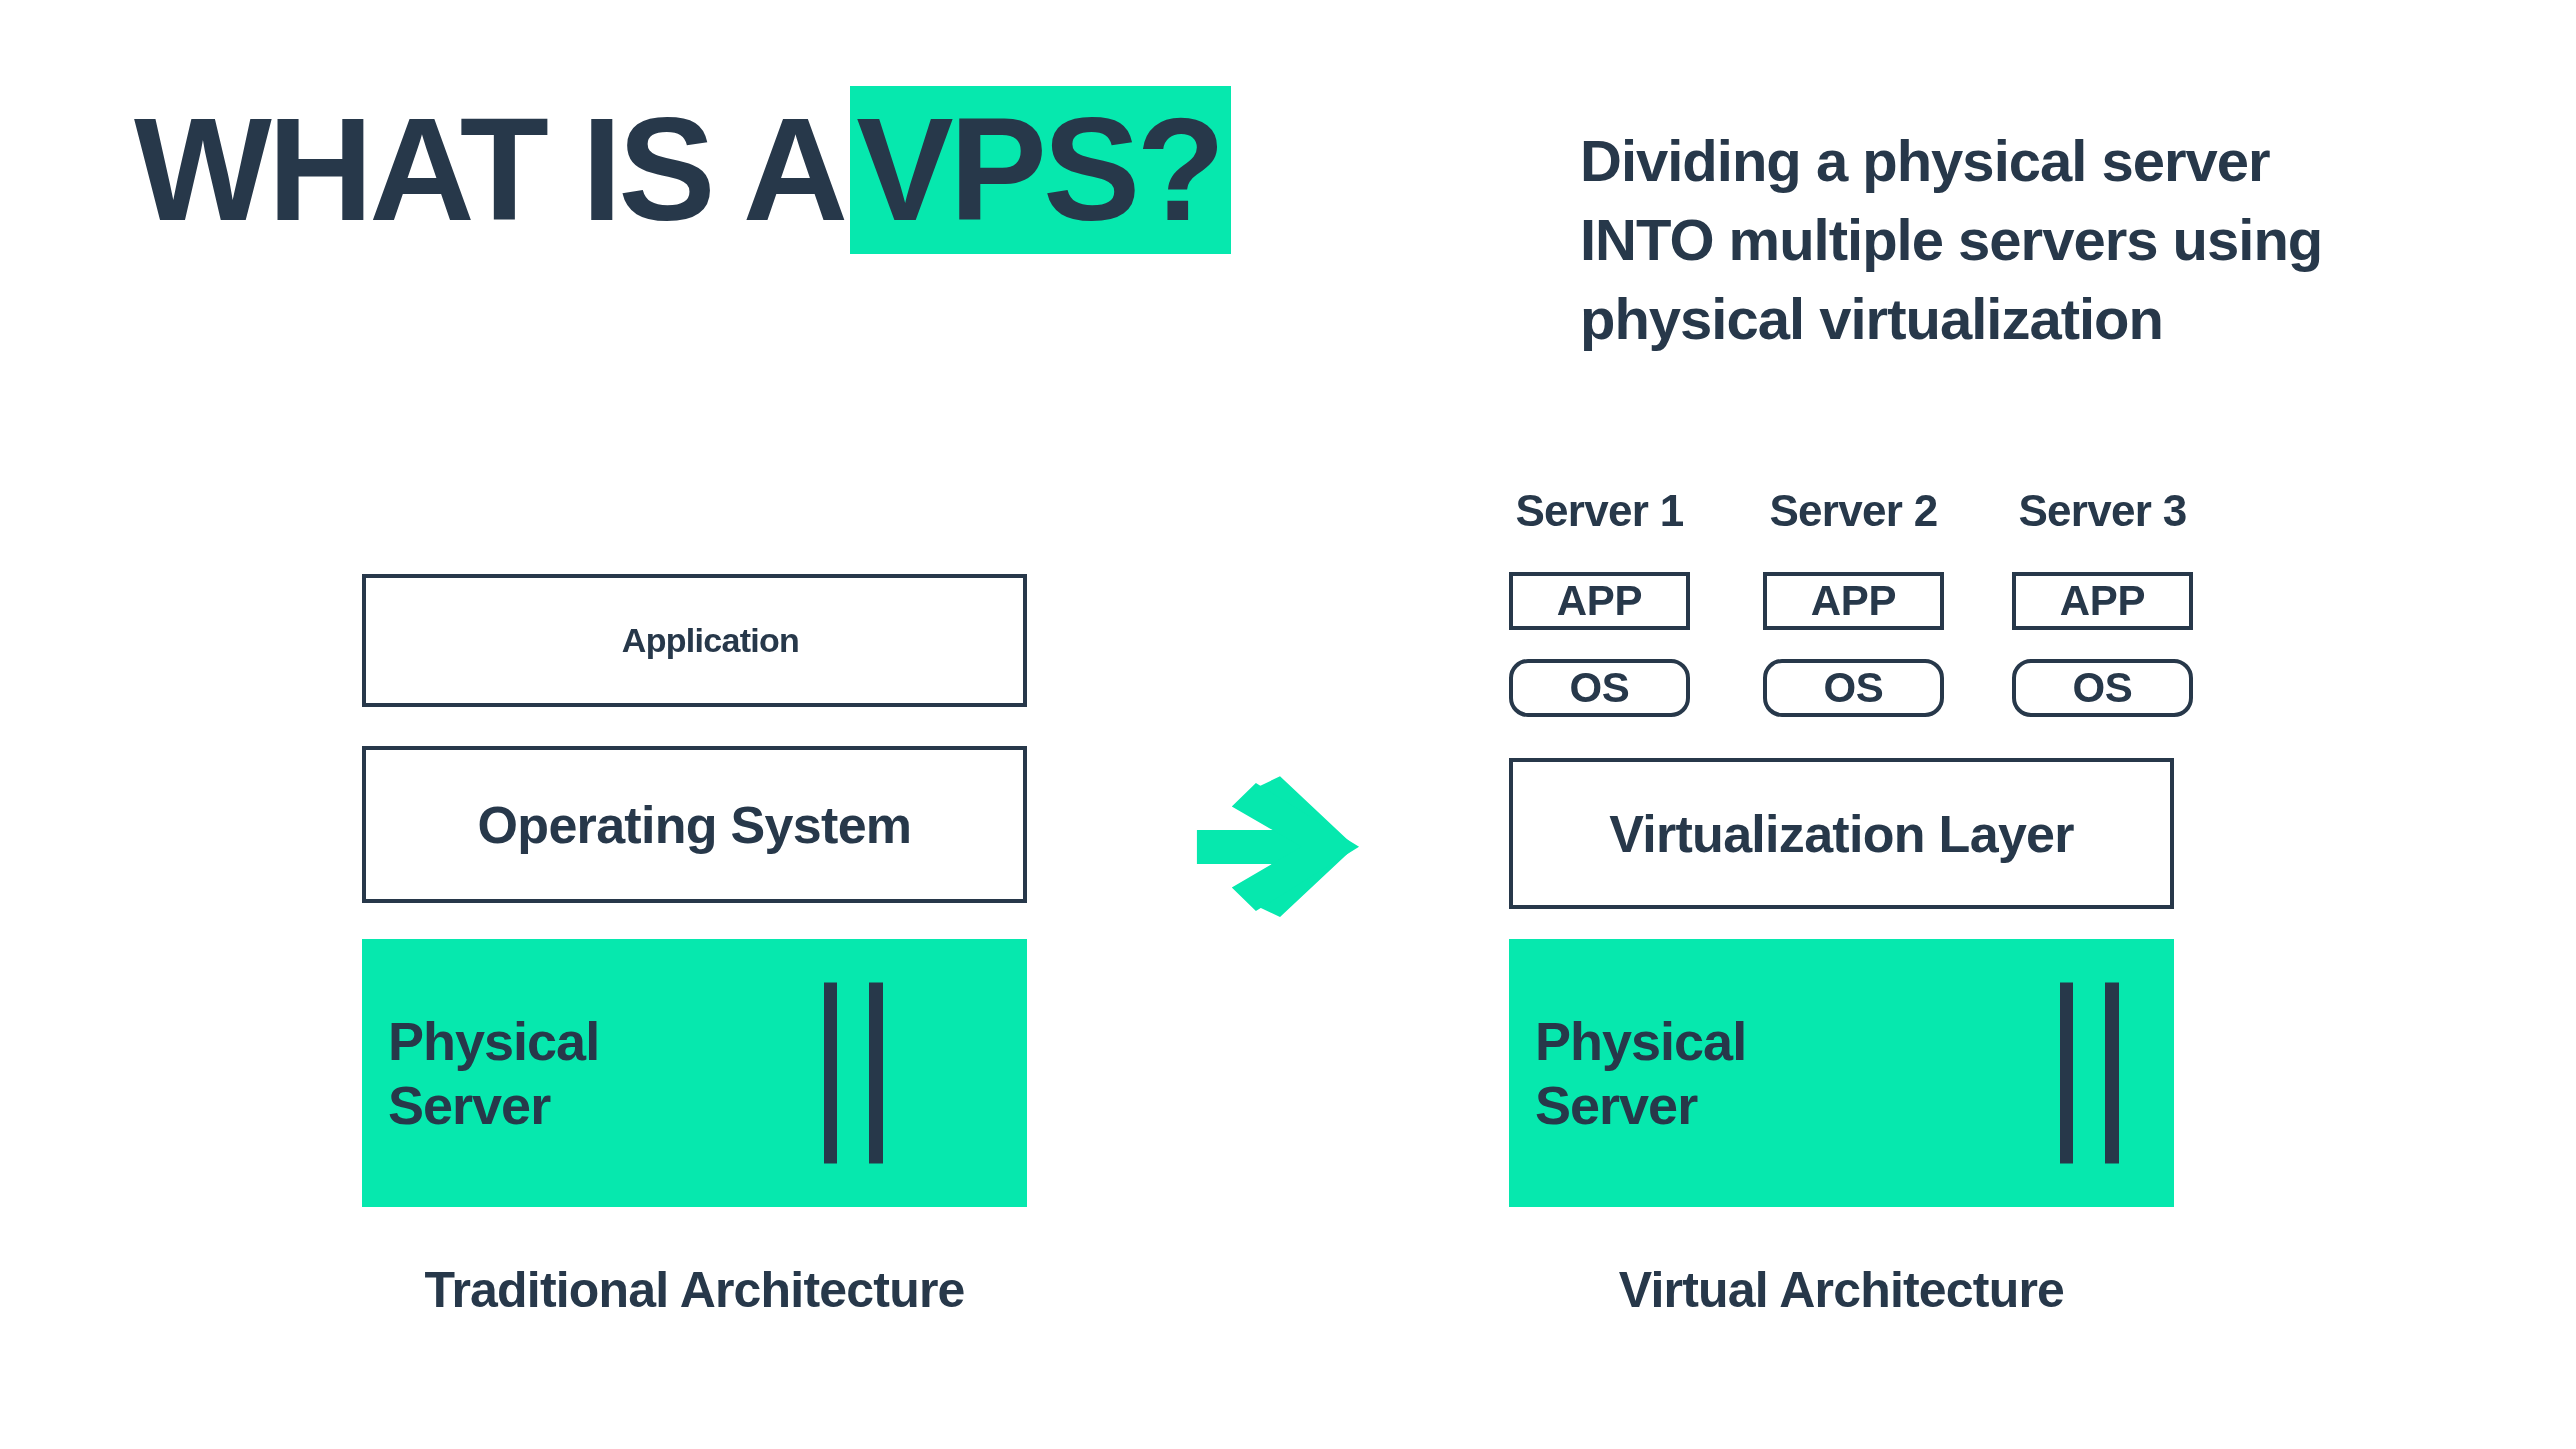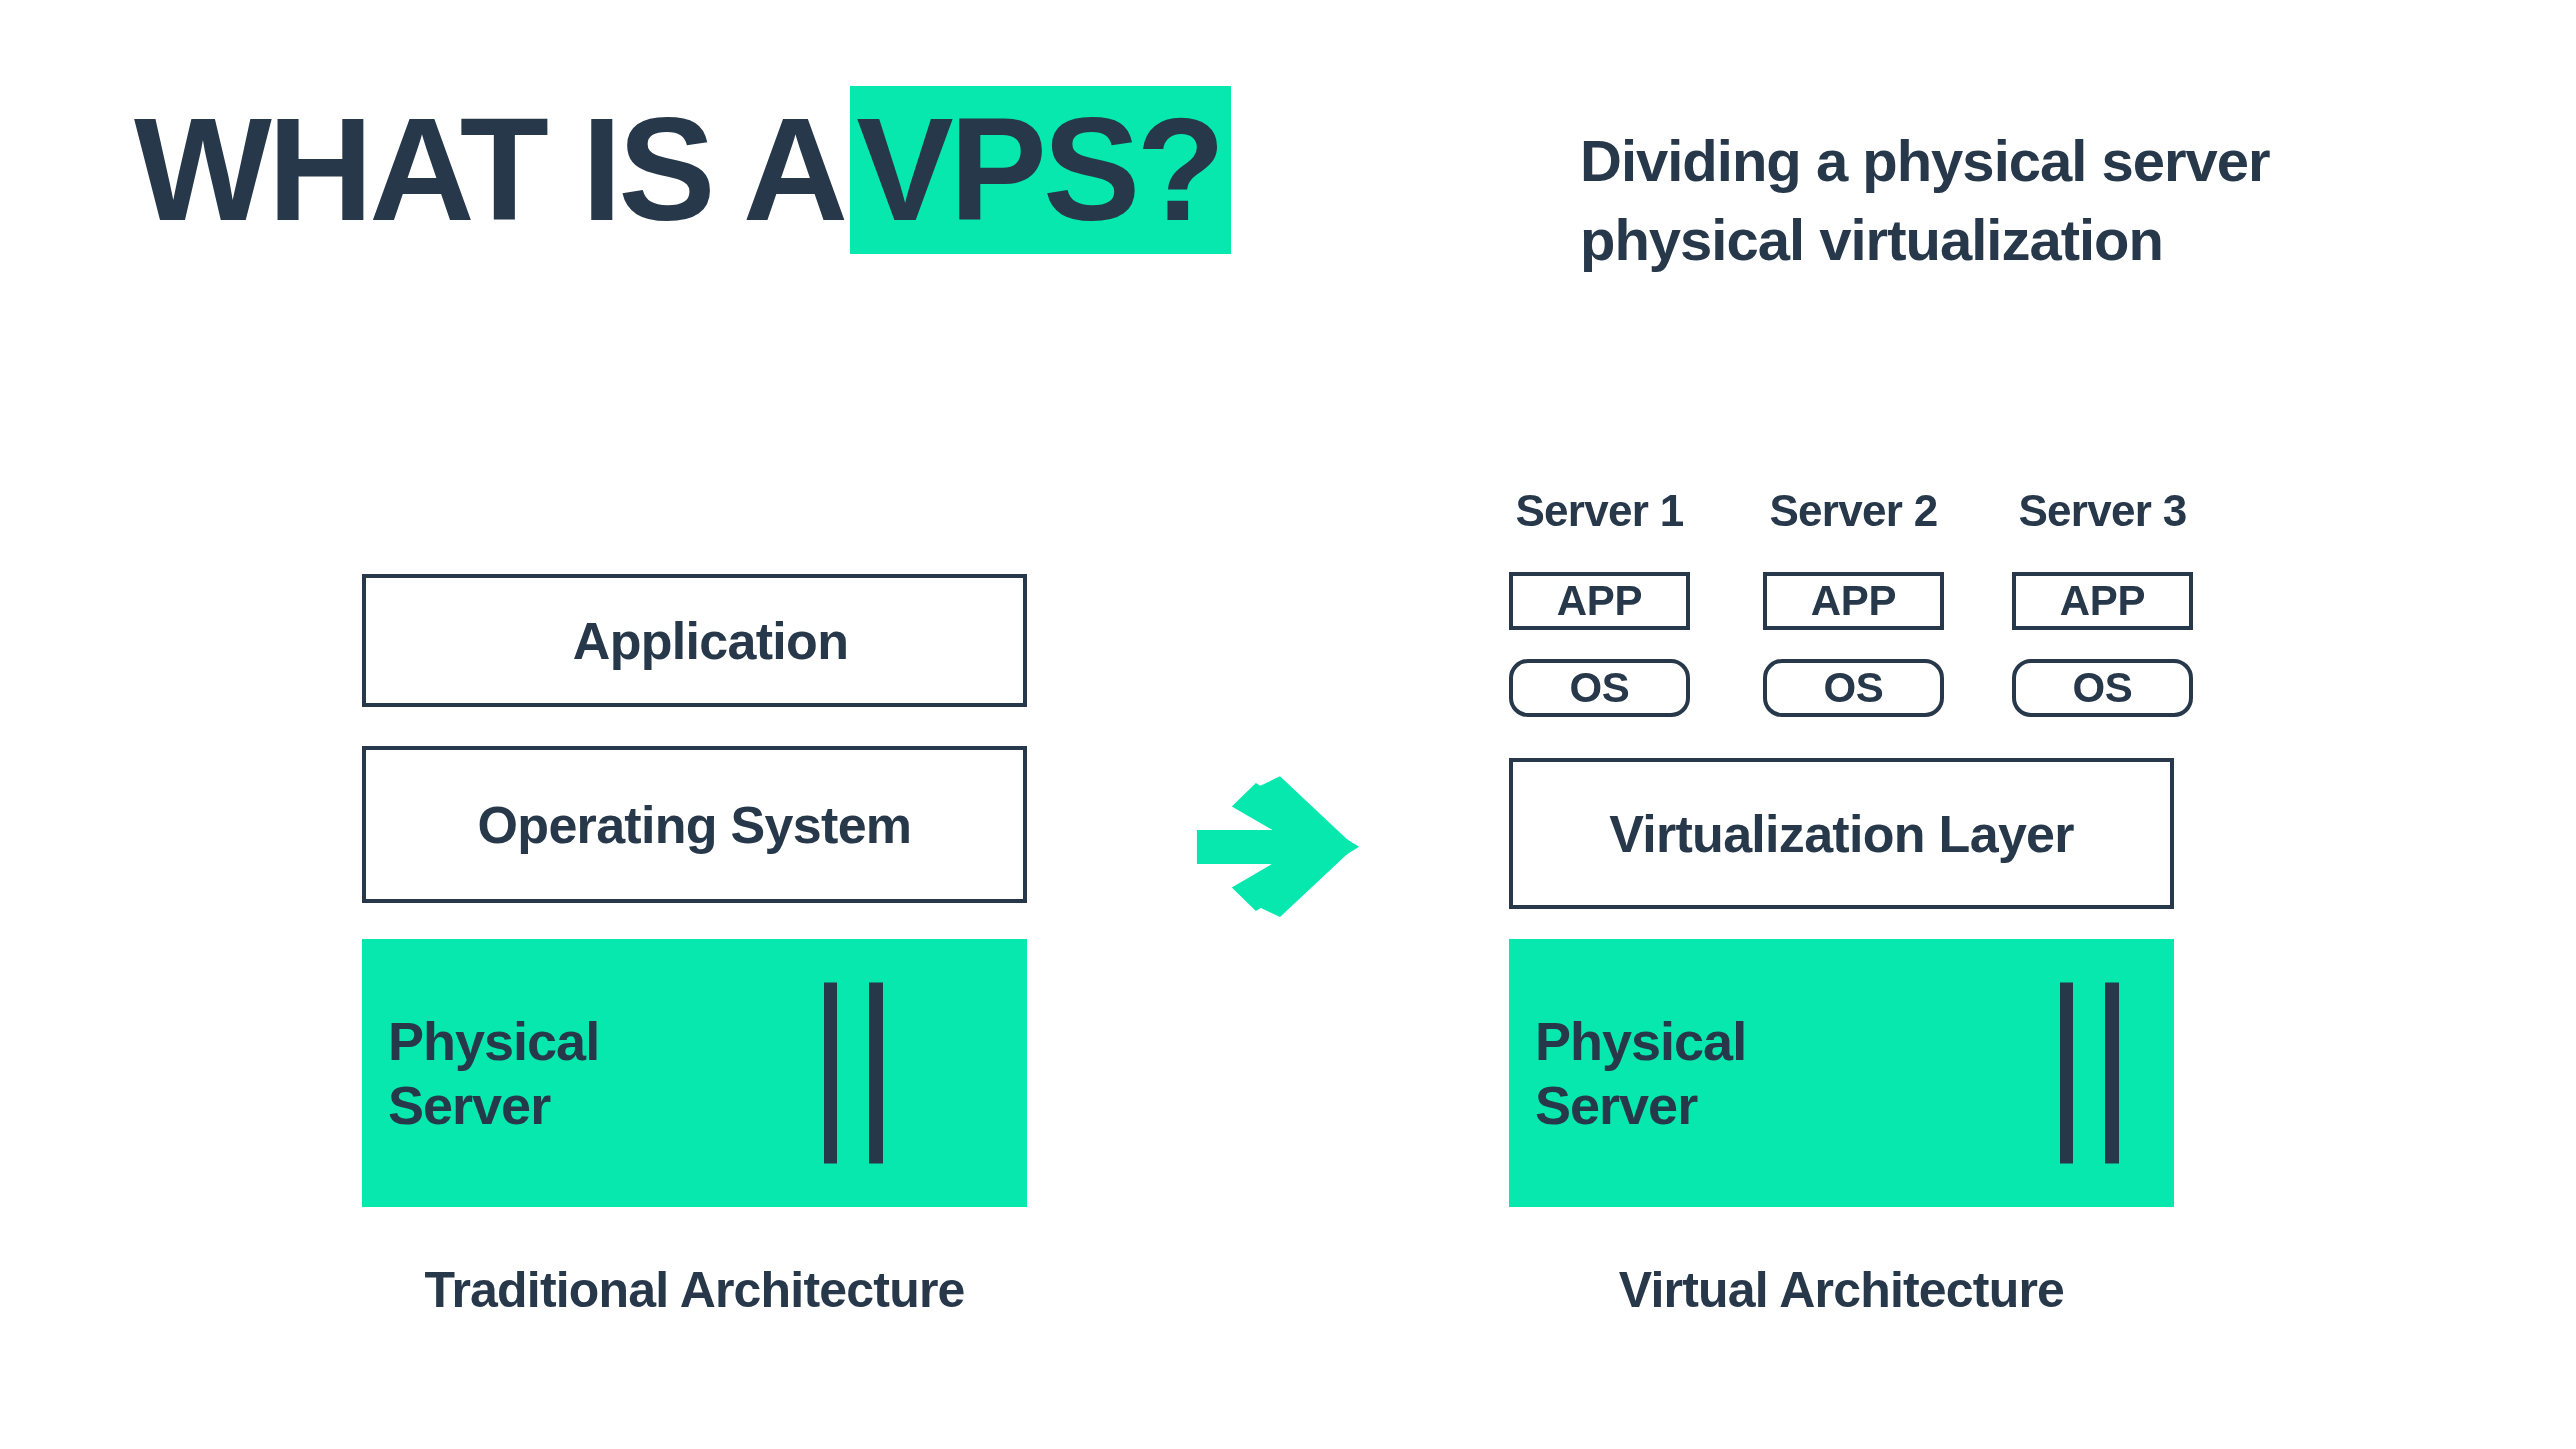--- a/index.html
+++ b/index.html
@@ -109,21 +109,21 @@
     font-weight: 700;
     letter-spacing: -0.8px;
     color: #27384a;
     text-align: center;
     white-space: nowrap;
   }
 
   
   #box-application {
     left: 362px; top: 574px; width: 665px; height: 133px;
-    font-size: 52px;
+    font-size: 34px;
     padding-left: 32px;
   }
   #box-operating-system {
     left: 362px; top: 746px; width: 665px; height: 157px;
     font-size: 52px;
   }
   #green-physical-left {
     left: 362px; top: 939px; width: 665px; height: 268px;
   }
   #green-physical-left .rack-icon { left: 462px; }
@@ -191,20 +191,21 @@
 <body>
 
 <div id="canvas">
 
   <div id="header-title">
     <span class="plain">WHAT IS A</span><span class="hl">VPS?</span>
   </div>
 
   <div id="header-subtitle">
     <span class="sline">Dividing a physical server</span>
+    <span class="sline">INTO multiple servers using</span>
     <span class="sline">physical virtualization</span>
   </div>
 
   <div class="layer-box" id="box-application">
     <span>Application</span>
   </div>
 
   <div class="layer-box" id="box-operating-system">
     <span>Operating System</span>
   </div>

